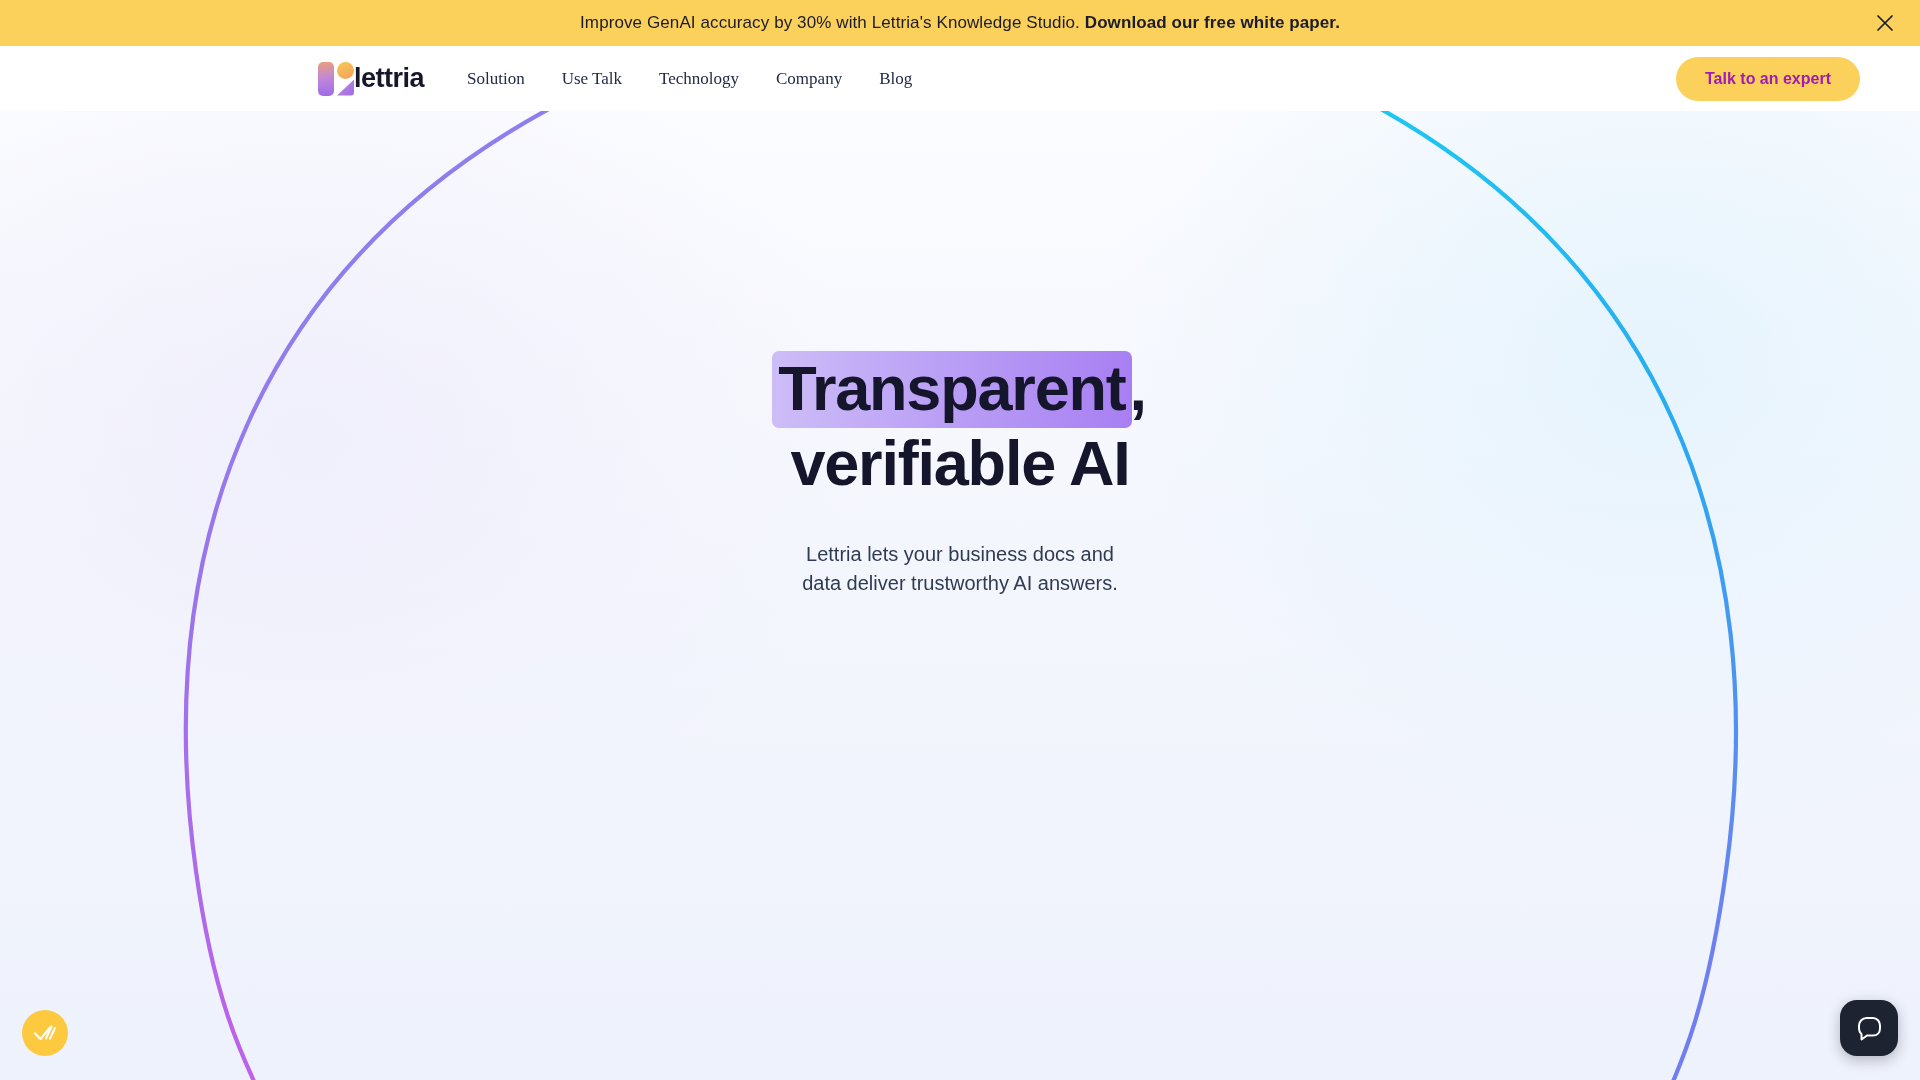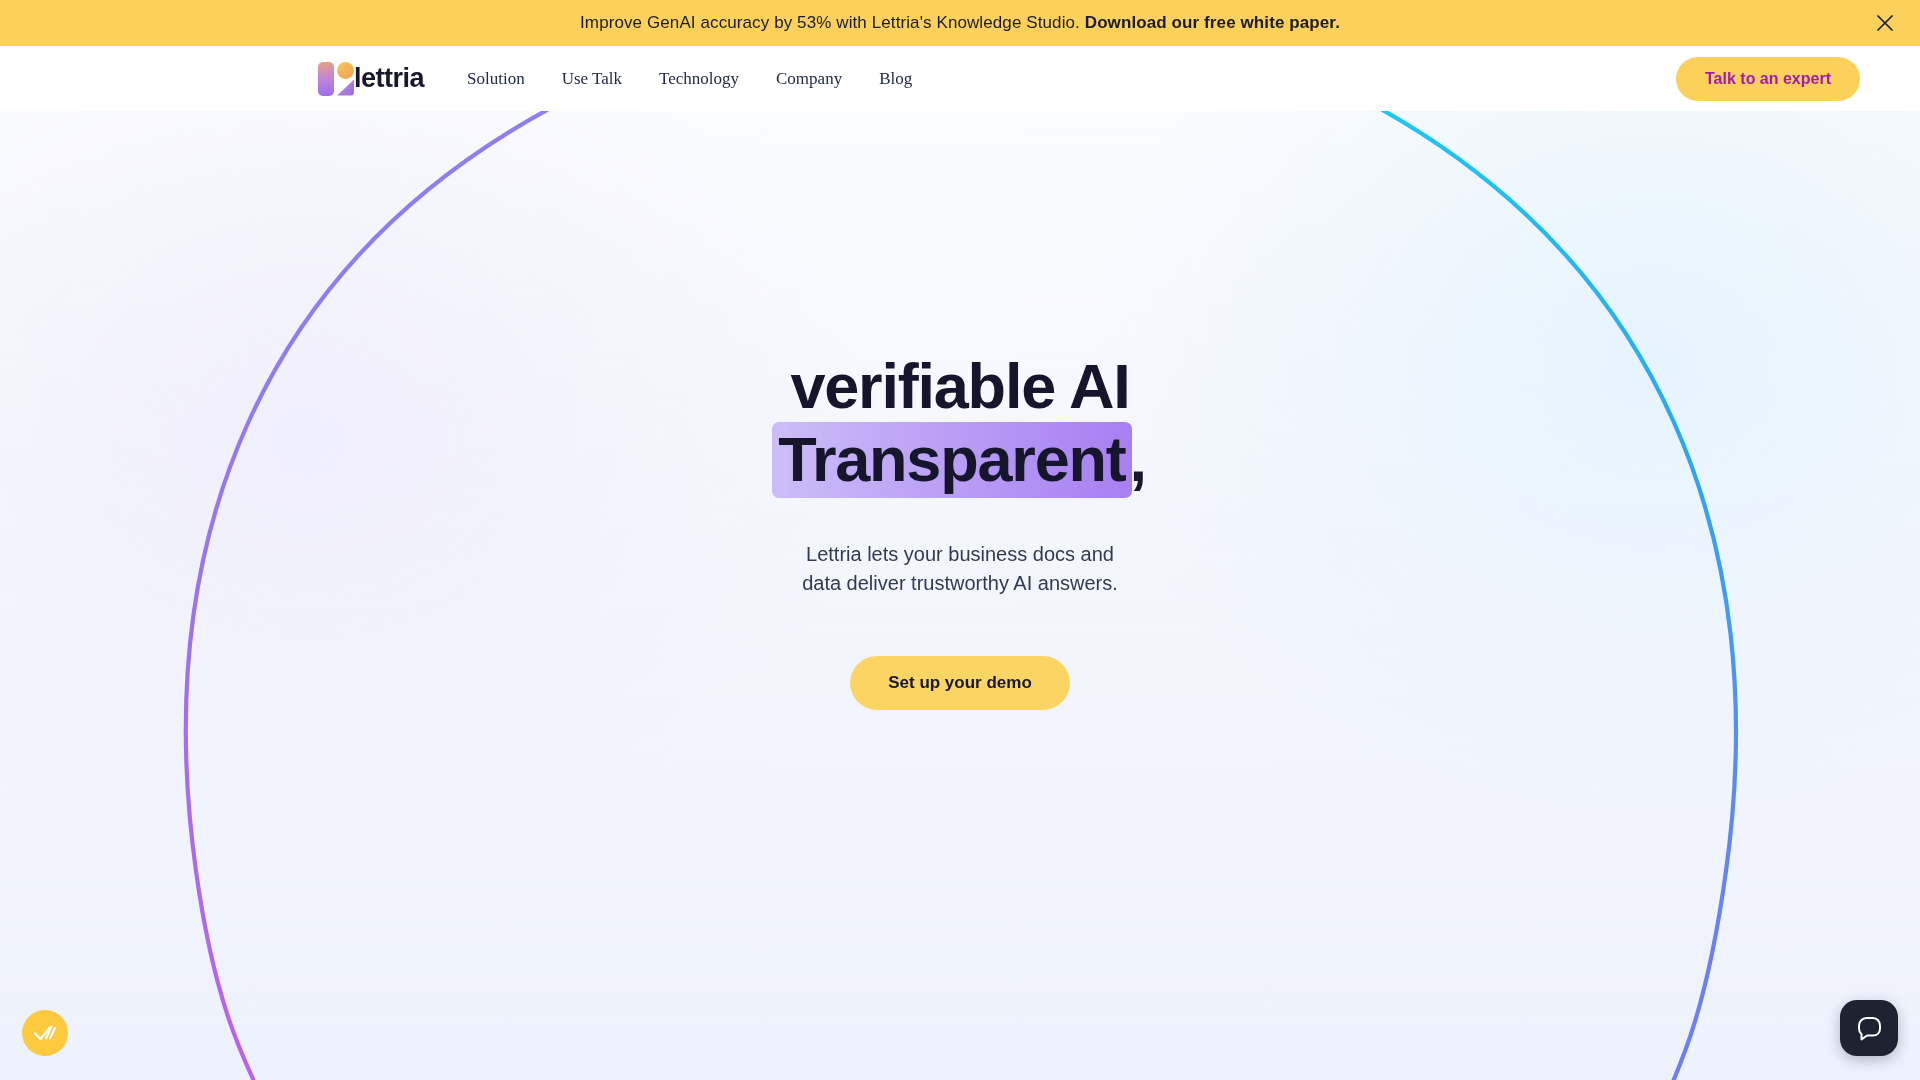--- a/index.html
+++ b/index.html
@@ -194,21 +194,21 @@
     cursor:pointer;
     z-index:60;
     box-shadow:0 4px 14px rgba(20,24,35,.28);
   }
 </style>
 </head>
 <body>
 
 <div class="banner">
   <div class="banner-text">
-    <span>Improve GenAI accuracy by 53% with Lettria's Knowledge Studio.</span>
+    <span>Improve GenAI accuracy by 30% with Lettria's Knowledge Studio.</span>
     <span class="bold">Download our free white paper.</span>
   </div>
   <div class="banner-close">
     <svg width="18" height="18" viewBox="0 0 18 18" aria-hidden="true">
       <path d="M2 2 L16 16 M16 2 L2 16" stroke="#1b1c2a" stroke-width="1.7" stroke-linecap="round" fill="none"></path>
     </svg>
   </div>
 </div>
 
 <div class="header">
@@ -247,30 +247,29 @@
         <stop offset="50%" stop-color="#2aa8f2"></stop>
         <stop offset="100%" stop-color="#6f7ff0"></stop>
       </linearGradient>
     </defs>
     <path d="M560 -8 C 260 150, 150 430, 196 760 C 216 905, 250 960, 268 1000" fill="none" stroke="url(#arcLeft)" stroke-width="4.2" stroke-linecap="round"></path>
     <path d="M1370 -8 C 1660 150, 1772 430, 1726 760 C 1706 905, 1678 960, 1660 1000" fill="none" stroke="url(#arcRight)" stroke-width="4.2" stroke-linecap="round"></path>
   </svg>
 
   <div class="hero-content">
     <h1 class="headline">
+      <span class="headline-line"><span class="hl">Transparent</span><span>,</span></span>
       <span class="headline-line">verifiable AI</span>
-      <span class="headline-line"><span class="hl">Transparent</span><span>,</span></span>
     </h1>
 
     <div class="subhead">
       <span>Lettria lets your business docs and</span>
       <span>data deliver trustworthy AI answers.</span>
     </div>
 
-    <button class="hero-cta">Set up your demo</button>
   </div>
 </div>
 
 <div class="cookie-badge">
   <svg width="28" height="24" viewBox="0 0 28 24" aria-hidden="true">
     <path d="M4 12.5 L9.5 18 L19 6.5" fill="none" stroke="#ffffff" stroke-width="2.2" stroke-linecap="round" stroke-linejoin="round"></path>
     <path d="M20.5 5.5 L15 17.5" fill="none" stroke="#ffffff" stroke-width="2" stroke-linecap="round"></path>
     <path d="M24 7 L19 17.5" fill="none" stroke="#ffffff" stroke-width="2" stroke-linecap="round"></path>
   </svg>
 </div>

